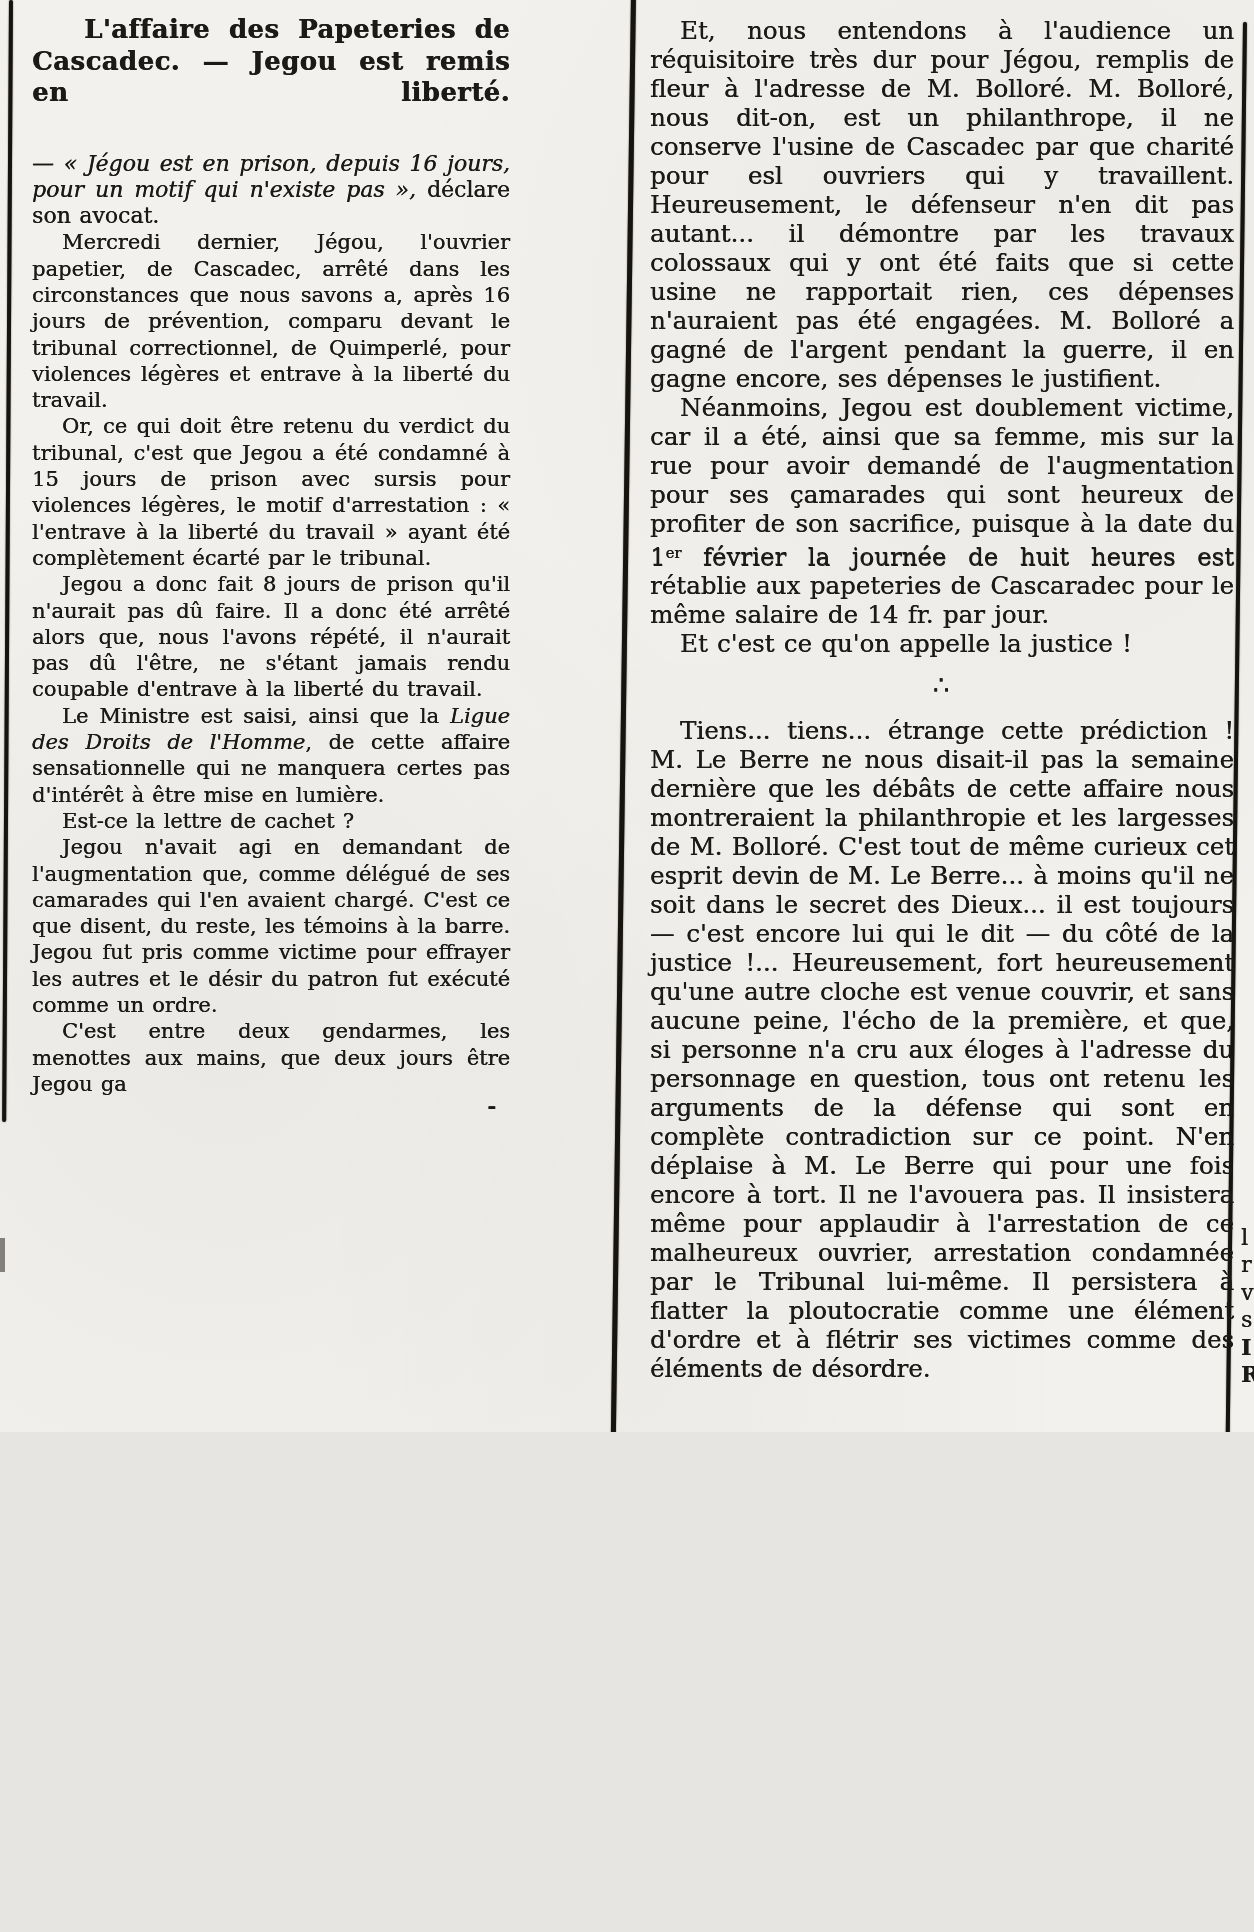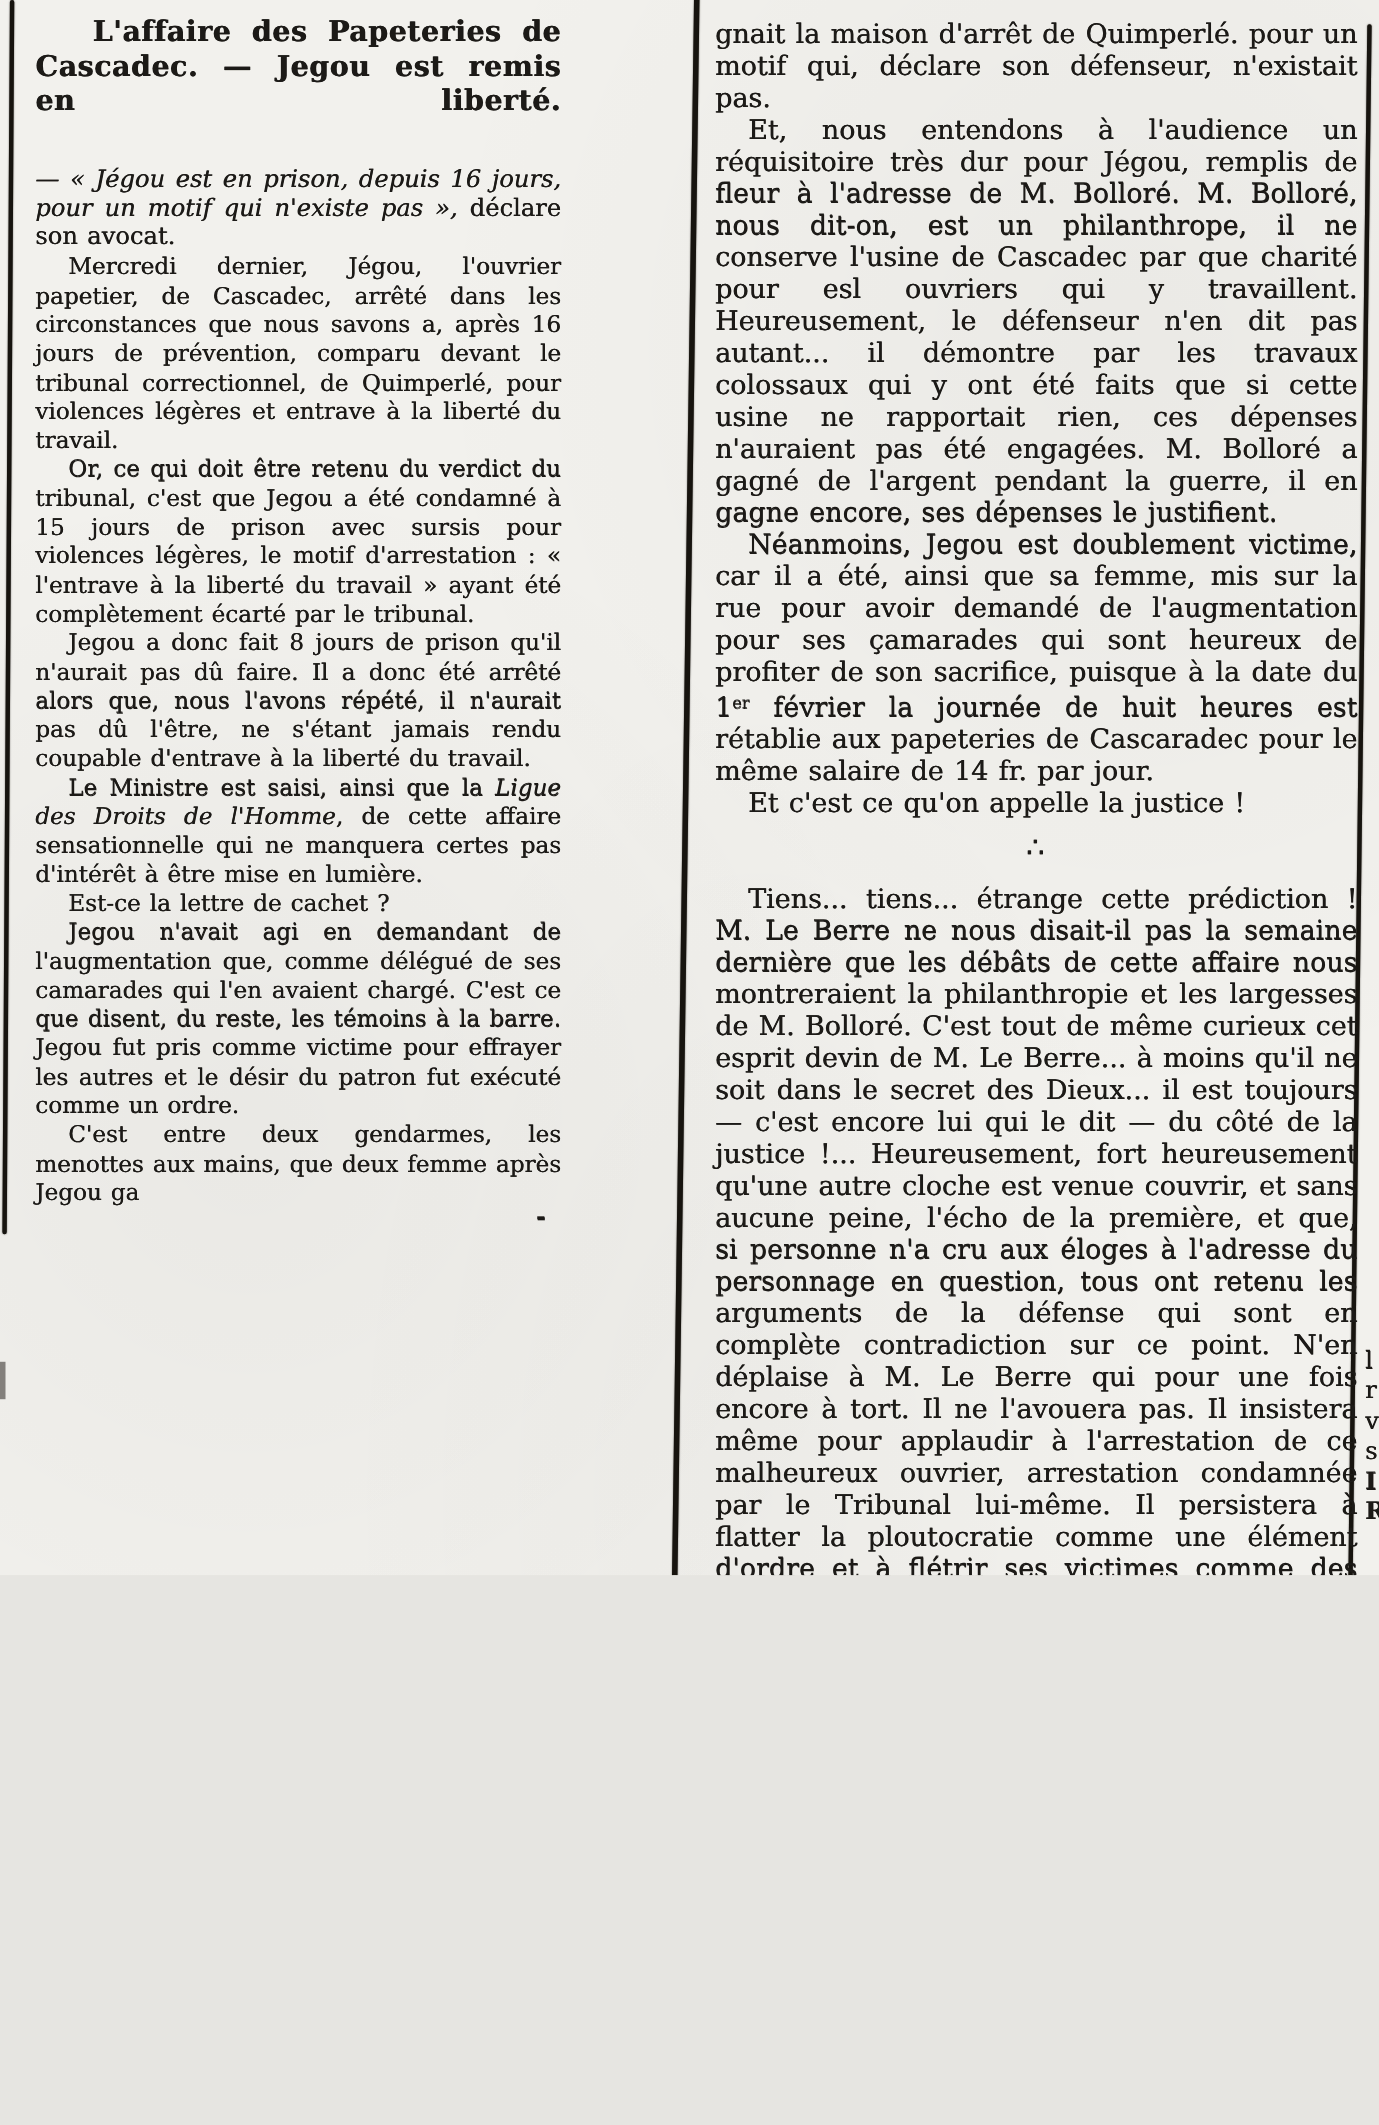--- a/index.html
+++ b/index.html
@@ -129,25 +129,24 @@
 
   <section class="col col-left" id="col-left">
       <p class="para t-headline"><span class="seg-roman">L'affaire des Papeteries de Cascadec. — Jegou est remis en liberté.</span></p>
       <p class="para t-lede"><span class="seg-italic">— « Jégou est en prison, depuis 16 jours, pour un motif qui n'existe pas », </span><span class="seg-roman">déclare son avocat.</span></p>
       <p class="para t-p indent"><span class="seg-roman">Mercredi dernier, Jégou, l'ouvrier papetier, de Cascadec, arrêté dans les circonstances que nous savons a, après 16 jours de prévention, comparu devant le tribunal correctionnel, de Quimperlé, pour violences légères et entrave à la liberté du travail.</span></p>
       <p class="para t-p indent"><span class="seg-roman">Or, ce qui doit être retenu du verdict du tribunal, c'est que Jegou a été condamné à 15 jours de prison avec sursis pour violences légères, le motif d'arrestation : « l'entrave à la liberté du travail » ayant été complètement écarté par le tribunal.</span></p>
       <p class="para t-p indent"><span class="seg-roman">Jegou a donc fait 8 jours de prison qu'il n'aurait pas dû faire. Il a donc été arrêté alors que, nous l'avons répété, il n'aurait pas dû l'être, ne s'étant jamais rendu coupable d'entrave à la liberté du travail.</span></p>
       <p class="para t-p indent"><span class="seg-roman">Le Ministre est saisi, ainsi que la </span><span class="seg-italic">Ligue des Droits de l'Homme</span><span class="seg-roman">, de cette affaire sensationnelle qui ne manquera certes pas d'intérêt à être mise en lumière.</span></p>
       <p class="para t-p indent"><span class="seg-roman">Est-ce la lettre de cachet ?</span></p>
       <p class="para t-p indent"><span class="seg-roman">Jegou n'avait agi en demandant de l'augmentation que, comme délégué de ses camarades qui l'en avaient chargé. C'est ce que disent, du reste, les témoins à la barre. Jegou fut pris comme victime pour effrayer les autres et le désir du patron fut exécuté comme un ordre.</span></p>
-      <p class="para t-p indent"><span class="seg-roman">C'est entre deux gendarmes, les menottes aux mains, que deux femme après Jegou ga</span></p>
+      <p class="para t-p indent"><span class="seg-roman">C'est entre deux gendarmes, les menottes aux mains, que deux jours être Jegou ga</span></p>
       <p class="para t-enddash"><span class="seg-roman">-</span></p>
     </section>
   <section class="col col-right" id="col-right">
-      <p class="para t-p"><span class="seg-roman">gnait la maison d'arrêt de Quimperlé. pour un motif qui, déclare son défenseur, n'existait pas.</span></p>
       <p class="para t-p indent"><span class="seg-roman">Et, nous entendons à l'audience un réquisitoire très dur pour Jégou, remplis de fleur à l'adresse de M. Bolloré. M. Bolloré, nous dit-on, est un philanthrope, il ne conserve l'usine de Cascadec par que charité pour esl ouvriers qui y travaillent. Heureusement, le défenseur n'en dit pas autant... il démontre par les travaux colossaux qui y ont été faits que si cette usine ne rapportait rien, ces dépenses n'auraient pas été engagées. M. Bolloré a gagné de l'argent pendant la guerre, il en gagne encore, ses dépenses le justifient.</span></p>
       <p class="para t-p indent"><span class="seg-roman">Néanmoins, Jegou est doublement victime, car il a été, ainsi que sa femme, mis sur la rue pour avoir demandé de l'augmentation pour ses çamarades qui sont heureux de profiter de son sacrifice, puisque à la date du 1</span><span class="seg-sup">er</span><span class="seg-roman"> février la journée de huit heures est rétablie aux papeteries de Cascaradec pour le même salaire de 14 fr. par jour.</span></p>
       <p class="para t-p indent"><span class="seg-roman">Et c'est ce qu'on appelle la justice !</span></p>
       <p class="para t-asterism"><span class="seg-roman">∴</span></p>
       <p class="para t-p indent"><span class="seg-roman">Tiens... tiens... étrange cette prédiction ! M. Le Berre ne nous disait-il pas la semaine dernière que les débâts de cette affaire nous montreraient la philanthropie et les largesses de M. Bolloré. C'est tout de même curieux cet esprit devin de M. Le Berre... à moins qu'il ne soit dans le secret des Dieux... il est toujours — c'est encore lui qui le dit — du côté de la justice !... Heureusement, fort heureusement qu'une autre cloche est venue couvrir, et sans aucune peine, l'écho de la première, et que, si personne n'a cru aux éloges à l'adresse du personnage en question, tous ont retenu les arguments de la défense qui sont en complète contradiction sur ce point. N'en déplaise à M. Le Berre qui pour une fois encore à tort. Il ne l'avouera pas. Il insistera même pour applaudir à l'arrestation de ce malheureux ouvrier, arrestation condamnée par le Tribunal lui-même. Il persistera à flatter la ploutocratie comme une élément d'ordre et à flétrir ses victimes comme des éléments de désordre.</span></p>
     </section>
 
   <div class="edge-letters" id="edge-letters">
       <div>l</div>
       <div>r</div>

